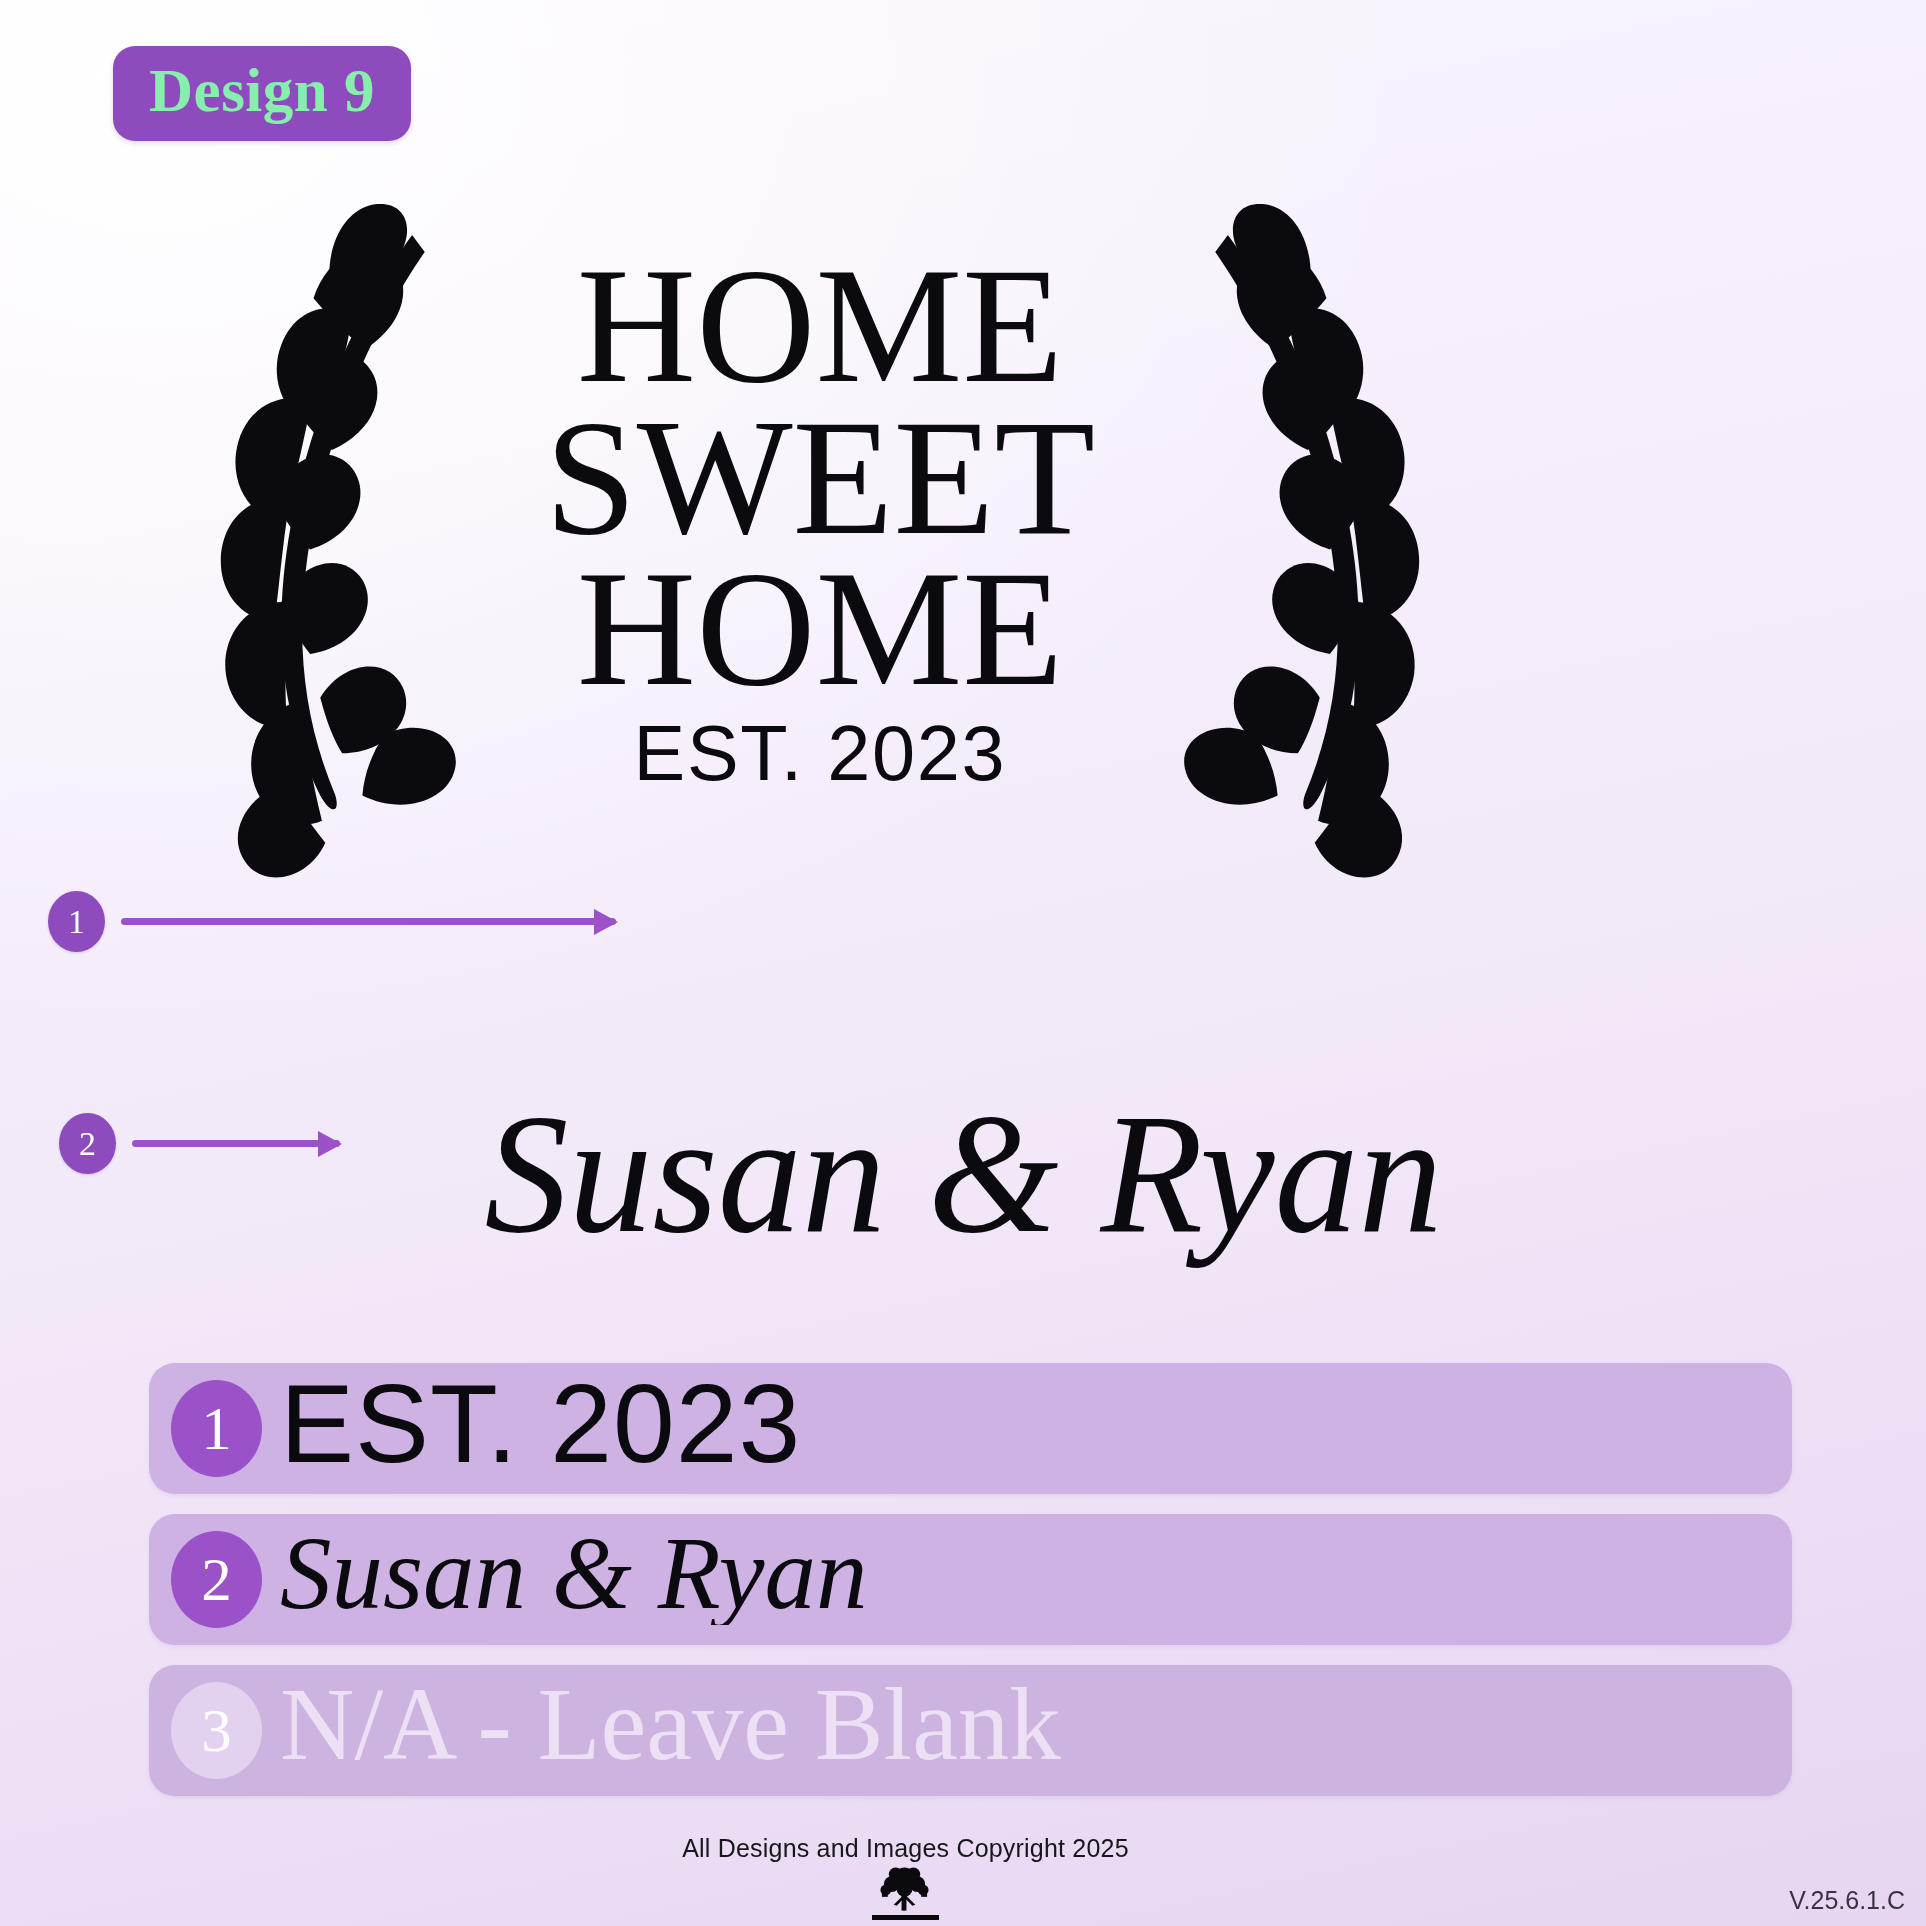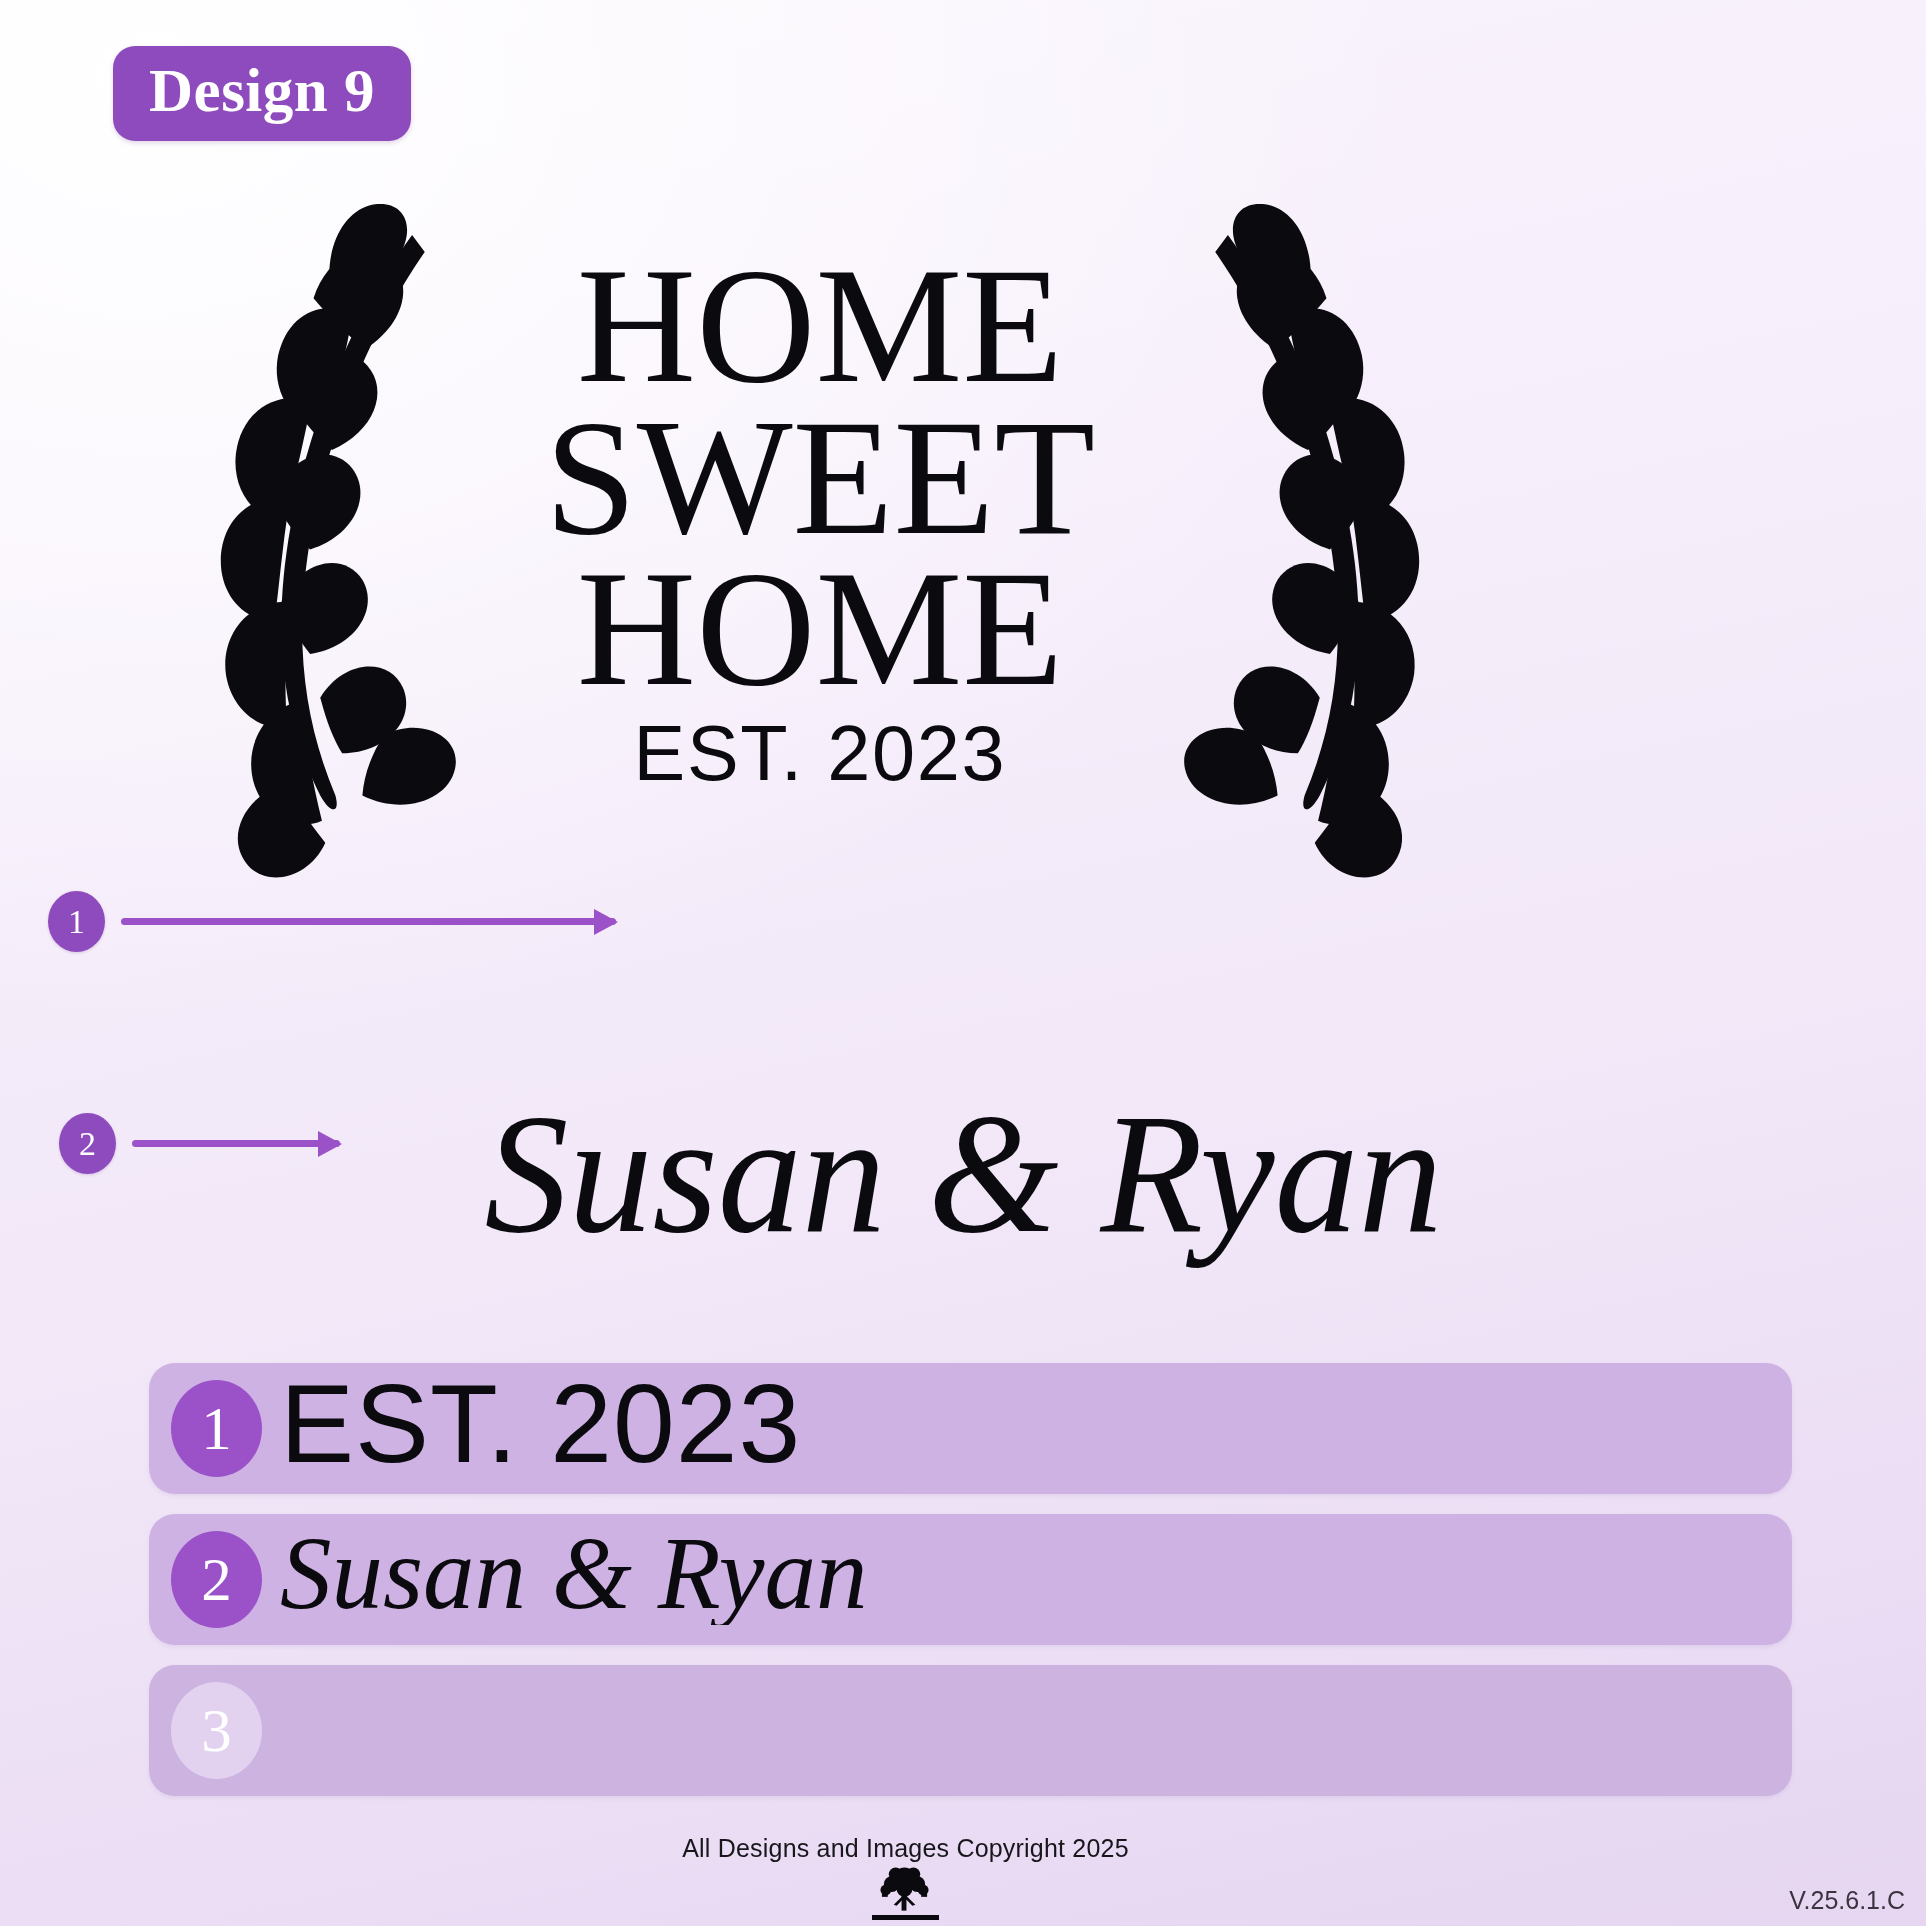--- a/index.html
+++ b/index.html
@@ -11,21 +11,21 @@
   #stage{
     position:relative;width:1927px;height:1927px;
     background:
       radial-gradient(120% 90% at 8% 4%, #ffffff 0%, rgba(255,255,255,0) 55%),
       linear-gradient(168deg,#faf5fd 0%, #f6eefb 32%, #f2e8f8 58%, #ecdff5 80%, #e6d6f1 100%);
   }
 
   
   .design-badge{
     position:absolute;left:113px;top:46px;
-    background:#8e4bbd;color:#ffffff;
+    background:#8e4bbd;color:#86efac;
     border-radius:22px;
     padding:14px 36px 20px 36px;
     font-family:"Liberation Serif", serif;
     font-weight:bold;font-size:61px;line-height:1;
     letter-spacing:0.5px;
     box-shadow:0 2px 5px rgba(90,40,130,.18);
   }
 
   
   #artwork{position:absolute;left:0;top:149px;width:1640px;height:762px;}
@@ -237,20 +237,21 @@
     <div class="legend-row filled" id="legend-row-1">
       <div class="num">1</div>
       <div class="val">EST. 2023</div>
     </div>
     <div class="legend-row filled" id="legend-row-2">
       <div class="num">2</div>
       <div class="val">Susan &amp; Ryan</div>
     </div>
     <div class="legend-row blank" id="legend-row-3">
       <div class="num">3</div>
+      <div class="val">N/A - Leave Blank</div>
     </div>
   </div>
 
   <div id="footer">
     <div class="copy">All Designs and Images Copyright 2025</div>
     <div class="brandline">
       <svg class="tree" width="57" height="48" viewBox="0 0 58 48" aria-hidden="true">
         <g fill="#0b0b0f">
           <rect x="26" y="28" width="5" height="18"></rect>
           <path d="M28 30 L18 40 L21 41 L29 33 Z"></path>

